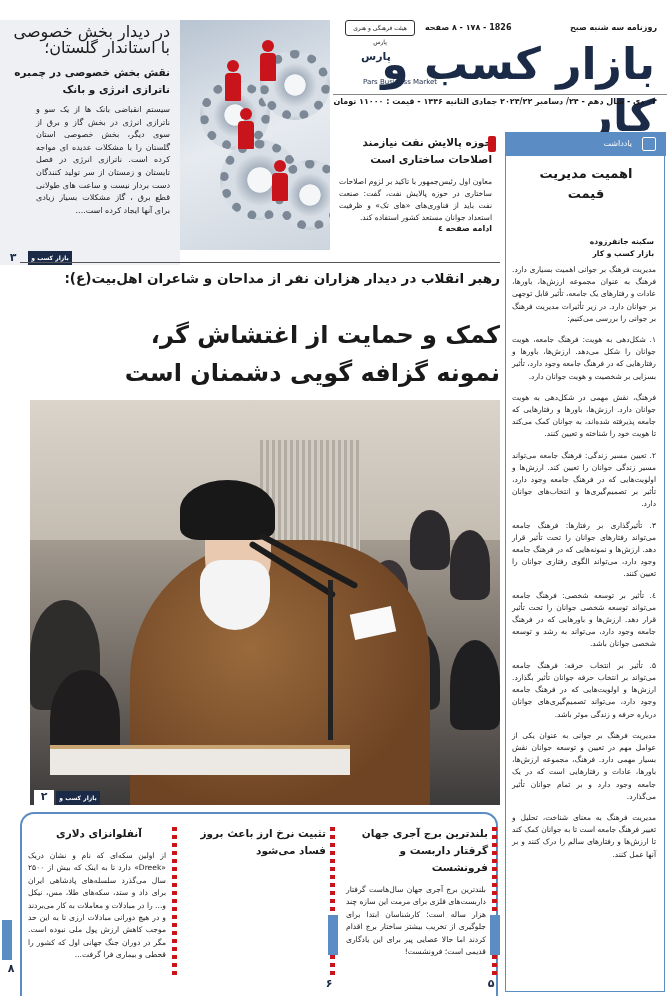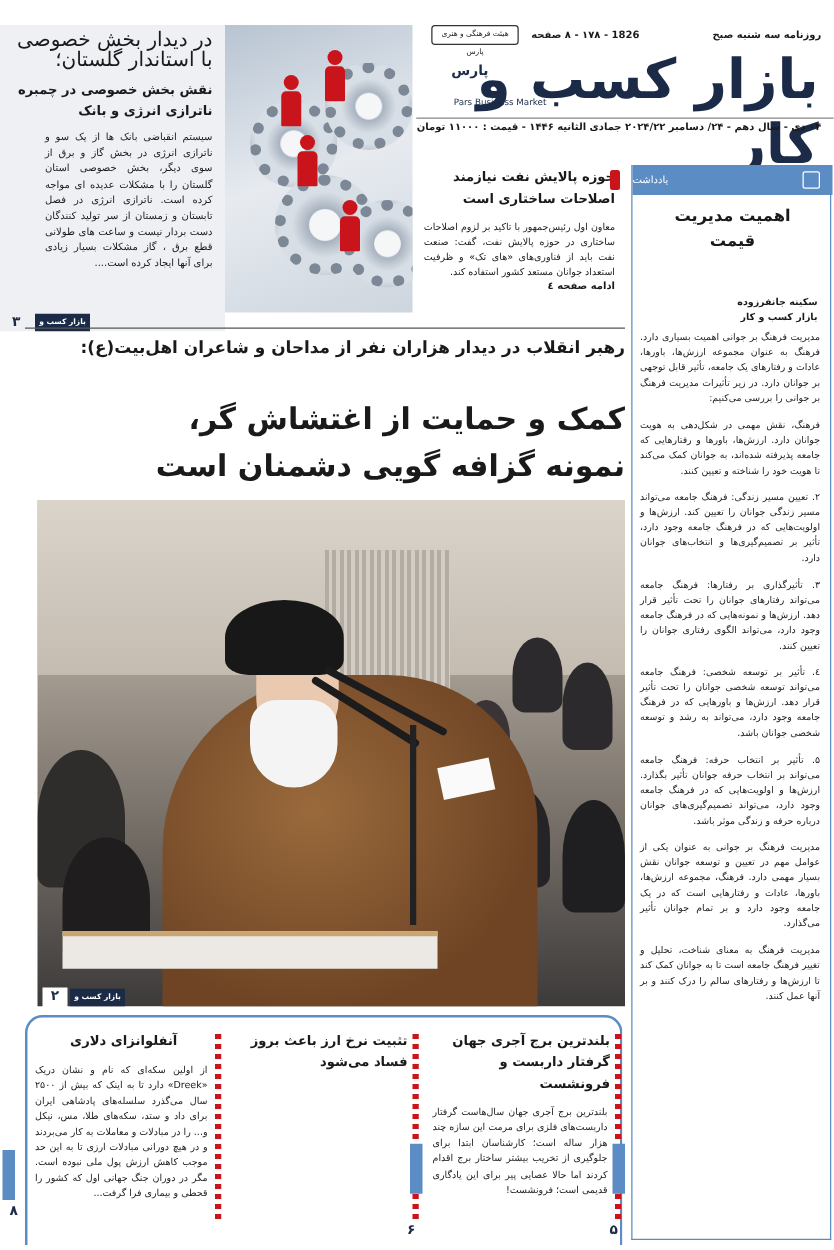--- a/index.html
+++ b/index.html
@@ -32,21 +32,21 @@
   .person .bd { width:16px; height:28px; background:#c8141a; border-radius:4px 4px 1px 1px; margin-top:1px; }
 
   
   #refinery { left: 333px; top: 130px; width: 167px; height: 130px; }
   #refinery .h { font-size:10.5px; font-weight:bold; line-height:17px; text-align:right; padding:4px 8px 0 20px; }
   #refinery .b { font-size:7.6px; line-height:12px; text-align:justify; padding:8px 8px 0 6px; }
   #refinery .more { font-size:8px; font-weight:bold; padding:0 8px; text-align:right; }
 
   
   #sidebar { left: 505px; top: 132px; width: 160px; height: 860px; border:1px solid #5b8cc4; border-top:none; }
-  .sb-tag { position:absolute; left:0; top:0; width:160px; height:24px; background:#5b8cc4; color:#fff; font-size:8px; line-height:24px; padding-right:34px; text-align:left; }
+  .sb-tag { position:absolute; left:0; top:0; width:160px; height:24px; background:#5b8cc4; color:#fff; font-size:8px; line-height:24px; padding-right:34px; text-align:right; }
   .sb-tag .ic { position:absolute; right:10px; top:5px; width:14px; height:14px; border:1px solid #fff; border-radius:2px; }
   .sb-title { position:absolute; top:32px; left:0; width:160px; font-size:13px; font-weight:bold; text-align:center; line-height:20px; }
   .sb-author { position:absolute; top:104px; right:10px; font-size:7.6px; font-weight:bold; line-height:12px; text-align:right; }
   .sb-body { position:absolute; top:132px; right:8px; width:144px; font-size:7.5px; line-height:12.2px; text-align:justify; }
   .sb-body p { margin-bottom:9px; }
 
   
   #kicker { left: 20px; top: 268px; width: 480px; font-size:13.5px; font-weight:bold; text-align:right; line-height:20px; }
   #headline { left: 20px; top: 316px; width: 480px; font-size:24px; font-weight:bold; text-align:right; line-height:38px; }
 
@@ -135,20 +135,21 @@
   </div>
   <div class="sb-title">
     <div style="padding:0 28px">اهمیت مدیریت قیمت</div>
   </div>
   <div class="sb-author">
     <div>سکینه جانفرزوده</div>
     <div>بازار کسب و کار</div>
   </div>
   <div class="sb-body">
     <p>مدیریت فرهنگ بر جوانی اهمیت بسیاری دارد. فرهنگ به عنوان مجموعه ارزش‌ها، باورها، عادات و رفتارهای یک جامعه، تأثیر قابل توجهی بر جوانان دارد. در زیر تأثیرات مدیریت فرهنگ بر جوانی را بررسی می‌کنیم:</p>
+    <p>۱. شکل‌دهی به هویت: فرهنگ جامعه، هویت جوانان را شکل می‌دهد. ارزش‌ها، باورها و رفتارهایی که در فرهنگ جامعه وجود دارد، تأثیر بسزایی بر شخصیت و هویت جوانان دارد.</p>
     <p>فرهنگ، نقش مهمی در شکل‌دهی به هویت جوانان دارد. ارزش‌ها، باورها و رفتارهایی که جامعه پذیرفته شده‌اند، به جوانان کمک می‌کند تا هویت خود را شناخته و تعیین کنند.</p>
     <p>۲. تعیین مسیر زندگی: فرهنگ جامعه می‌تواند مسیر زندگی جوانان را تعیین کند. ارزش‌ها و اولویت‌هایی که در فرهنگ جامعه وجود دارد، تأثیر بر تصمیم‌گیری‌ها و انتخاب‌های جوانان دارد.</p>
     <p>۳. تأثیرگذاری بر رفتارها: فرهنگ جامعه می‌تواند رفتارهای جوانان را تحت تأثیر قرار دهد. ارزش‌ها و نمونه‌هایی که در فرهنگ جامعه وجود دارد، می‌تواند الگوی رفتاری جوانان را تعیین کنند.</p>
     <p>٤. تأثیر بر توسعه شخصی: فرهنگ جامعه می‌تواند توسعه شخصی جوانان را تحت تأثیر قرار دهد. ارزش‌ها و باورهایی که در فرهنگ جامعه وجود دارد، می‌تواند به رشد و توسعه شخصی جوانان باشد.</p>
     <p>۵. تأثیر بر انتخاب حرفه: فرهنگ جامعه می‌تواند بر انتخاب حرفه جوانان تأثیر بگذارد. ارزش‌ها و اولویت‌هایی که در فرهنگ جامعه وجود دارد، می‌تواند تصمیم‌گیری‌های جوانان درباره حرفه و زندگی موثر باشد.</p>
     <p>مدیریت فرهنگ بر جوانی به عنوان یکی از عوامل مهم در تعیین و توسعه جوانان نقش بسیار مهمی دارد. فرهنگ، مجموعه ارزش‌ها، باورها، عادات و رفتارهایی است که در یک جامعه وجود دارد و بر تمام جوانان تأثیر می‌گذارد.</p>
     <p>مدیریت فرهنگ به معنای شناخت، تحلیل و تغییر فرهنگ جامعه است تا به جوانان کمک کند تا ارزش‌ها و رفتارهای سالم را درک کنند و بر آنها عمل کنند.</p>
   </div>
 </div>
 

